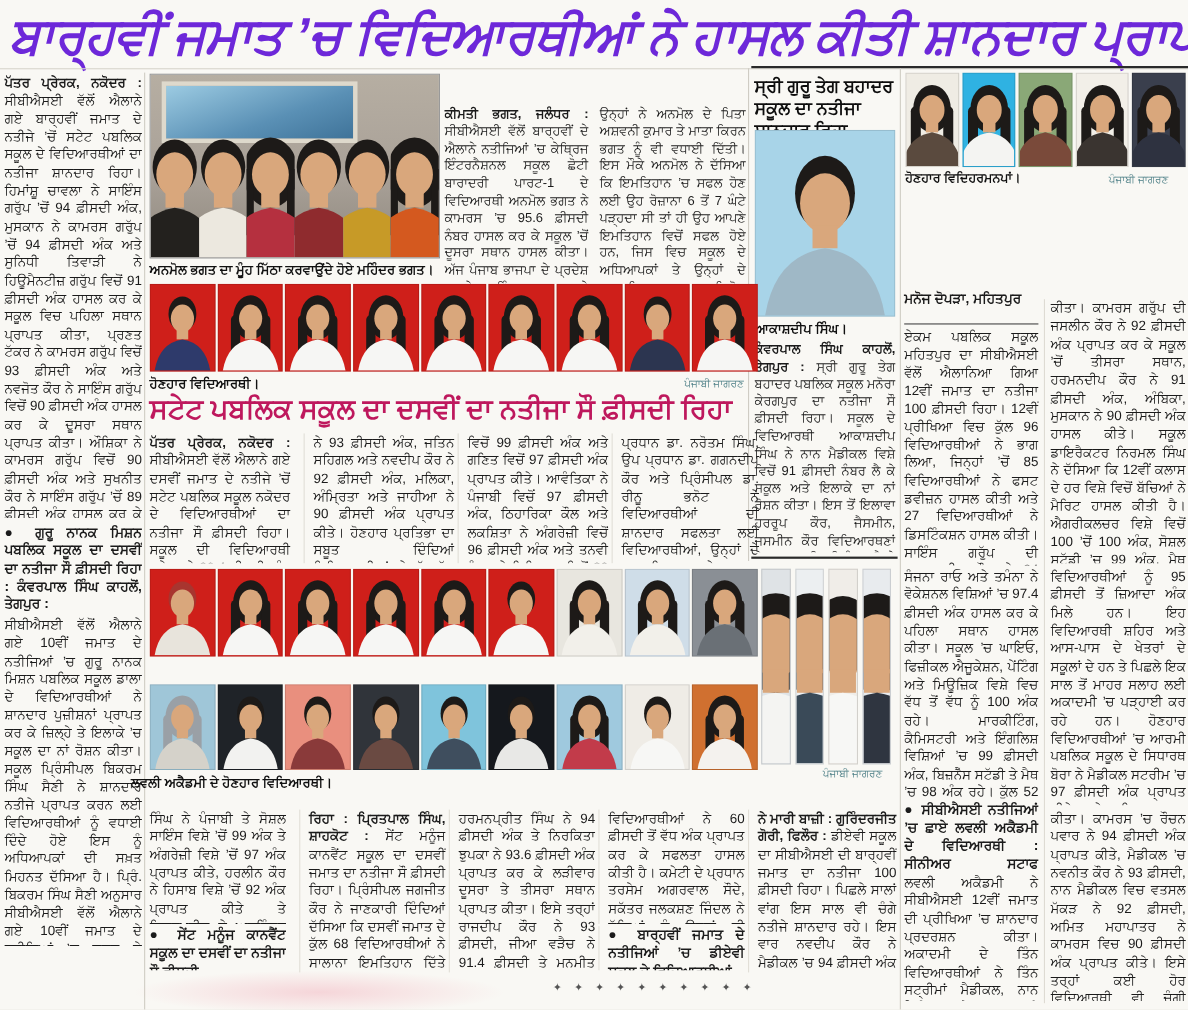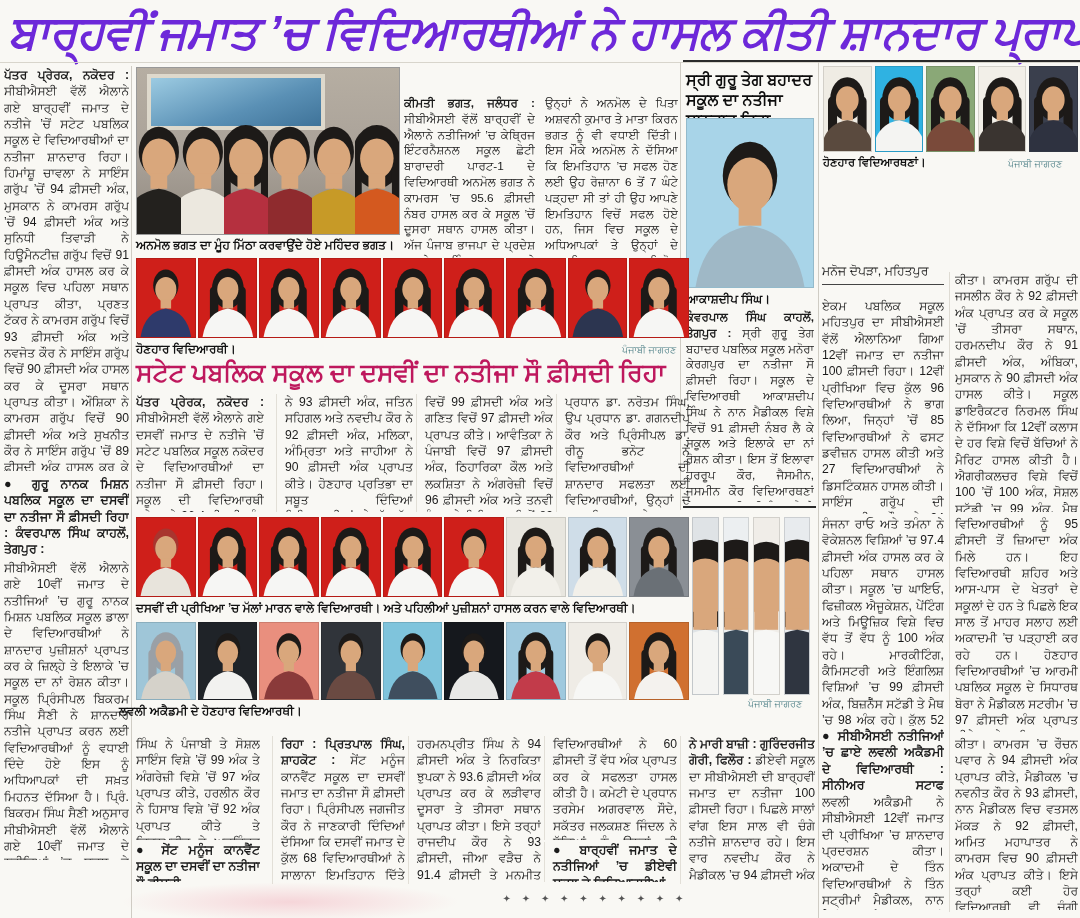--- a/index.html
+++ b/index.html
@@ -19,21 +19,21 @@
   .vrule{background:#cfccc4;width:1px;}
   .hrule{background:#2a2a2a;height:2px;}
   .photo-strip{display:flex;gap:2px;overflow:hidden;}
   .portrait{flex:0 0 auto;overflow:hidden;position:relative;border:1px solid rgba(0,0,0,.12);}
   .portrait svg{position:absolute;bottom:0;left:0;width:100%;height:100%;}
   .group-photo{background:linear-gradient(180deg,#b6aea2 0%,#a9a198 55%,#8f887e 100%);position:relative;overflow:hidden;border:1px solid #999;}
   .painting{position:absolute;left:10px;top:6px;width:170px;height:48px;border:4px solid #ded9cc;
             background:linear-gradient(160deg,#9ccbe2 0%,#5a90b5 60%,#3f7399 100%);}
   .people{position:absolute;bottom:0;left:0;width:100%;height:128px;display:flex;justify-content:space-around;align-items:flex-end;}
   .people .portrait{border:none;background:transparent!important;width:44px;height:124px;}
-  .byline{font-weight:normal;font-size:13px;padding-bottom:5px;border-bottom:1px solid #444;}
+  .byline{font-weight:bold;font-size:13px;padding-bottom:15px;border-bottom:1px solid #444;}
   .ornament{color:#555;font-size:10px;letter-spacing:4px;}
   .smudge{background:radial-gradient(ellipse at center,rgba(238,140,160,0.32),rgba(238,140,160,0) 70%);}
 </style>
 </head>
 <body>
 
 <div id="page">
 
   <div class="abs headline-main" style="left:8px;top:4px;width:1068px;height:56px;">ਬਾਰ੍ਹਵੀਂ ਜਮਾਤ ’ਚ ਵਿਦਿਆਰਥੀਆਂ ਨੇ ਹਾਸਲ ਕੀਤੀ ਸ਼ਾਨਦਾਰ ਪ੍ਰਾਪਤੀ</div>
   <div class="abs" style="left:0;top:62px;width:1080px;height:1px;background:#d8d5cc;"></div>
@@ -175,21 +175,21 @@
         <svg viewBox="0 0 60 74" preserveAspectRatio="xMidYMax slice">
           <ellipse cx="30" cy="28" rx="15" ry="19" fill="#1d1a18"></ellipse>
           <rect x="13" y="26" width="8" height="36" rx="4" fill="#1d1a18"></rect>
           <rect x="39" y="26" width="8" height="36" rx="4" fill="#1d1a18"></rect>
           <ellipse cx="30" cy="29" rx="10" ry="12" fill="#d9a77c"></ellipse>
           <rect x="25" y="38" width="10" height="9" fill="#d9a77c"></rect>
           <path d="M6,74 Q10,50 30,47 Q50,50 54,74 Z" fill="#2e3240"></path>
         </svg>
       </div>
     </div>
-  <div class="abs caption" style="left:823px;top:156px;width:160px;font-size:11.5px;">ਹੋਣਹਾਰ ਵਿਦਿਆਰਥਣਾਂ।</div>
+  <div class="abs caption" style="left:823px;top:156px;width:160px;font-size:11.5px;">ਹੋਣਹਾਰ ਵਿਦਿਹਰਮਨਪਾਂ।</div>
   <div class="abs watermark" style="left:1008px;top:158px;">ਪੰਜਾਬੀ ਜਾਗਰਣ</div>
   <div class="abs byline" style="left:822px;top:264px;width:122px;font-size:12.5px;">ਮਨੋਜ ਦੋਪੜਾ, ਮਹਿਤਪੁਰ</div>
 
   <div class="abs col-text" style="left:822px;top:298px;width:122px;height:216px;">ਏਕਮ ਪਬਲਿਕ ਸਕੂਲ ਮਹਿਤਪੁਰ ਦਾ ਸੀਬੀਐਸਈ ਵੱਲੋਂ ਐਲਾਨਿਆ ਗਿਆ 12ਵੀਂ ਜਮਾਤ ਦਾ ਨਤੀਜਾ 100 ਫ਼ੀਸਦੀ ਰਿਹਾ। 12ਵੀਂ ਪ੍ਰੀਖਿਆ ਵਿਚ ਕੁੱਲ 96 ਵਿਦਿਆਰਥੀਆਂ ਨੇ ਭਾਗ ਲਿਆ, ਜਿਨ੍ਹਾਂ ’ਚੋਂ 85 ਵਿਦਿਆਰਥੀਆਂ ਨੇ ਫਸਟ ਡਵੀਜ਼ਨ ਹਾਸਲ ਕੀਤੀ ਅਤੇ 27 ਵਿਦਿਆਰਥੀਆਂ ਨੇ ਡਿਸਟਿੰਕਸ਼ਨ ਹਾਸਲ ਕੀਤੀ। ਸਾਇੰਸ ਗਰੁੱਪ ਦੀ ਮੁਸਕਾਨਦੀਪ ਕੌਰ ਨੇ 94 ਫ਼ੀਸਦੀ ਅੰਕ ਪ੍ਰਾਪਤ ਕਰ ਕੇ ਸਕੂਲ ’ਚੋਂ ਪਹਿਲਾ ਸਥਾਨ ਹਾਸਲ</div>
   <div class="abs col-text" style="left:822px;top:516px;width:122px;height:210px;">ਸੰਜਨਾ ਰਾਓ ਅਤੇ ਤਮੰਨਾ ਨੇ ਵੋਕੇਸ਼ਨਲ ਵਿਸ਼ਿਆਂ ’ਚ 97.4 ਫ਼ੀਸਦੀ ਅੰਕ ਹਾਸਲ ਕਰ ਕੇ ਪਹਿਲਾ ਸਥਾਨ ਹਾਸਲ ਕੀਤਾ। ਸਕੂਲ ’ਚ ਘਾਇਓ, ਫਿਜ਼ੀਕਲ ਐਜੂਕੇਸ਼ਨ, ਪੇਂਟਿੰਗ ਅਤੇ ਮਿਊਜ਼ਿਕ ਵਿਸ਼ੇ ਵਿਚ ਵੱਧ ਤੋਂ ਵੱਧ ਨੂੰ 100 ਅੰਕ ਰਹੇ। ਮਾਰਕੀਟਿੰਗ, ਕੈਮਿਸਟਰੀ ਅਤੇ ਇੰਗਲਿਸ਼ ਵਿਸ਼ਿਆਂ ’ਚ 99 ਫ਼ੀਸਦੀ ਅੰਕ, ਬਿਜ਼ਨੈੱਸ ਸਟੱਡੀ ਤੇ ਮੈਥ ’ਚ 98 ਅੰਕ ਰਹੇ। ਕੁੱਲ 52 ਵਿਦਿਆਰਥੀਆਂ ਨੇ 90 ਫ਼ੀਸਦੀ ਤੋਂ ਵੱਧ ਅੰਕ ਪ੍ਰਾਪਤ ਕੀਤੇ। 104 ਵਿਦਿਆਰਥੀਆਂ ਨੇ 80 ਫ਼ੀਸਦੀ ਤੋਂ ਵੱਧ ਅੰਕ ਪ੍ਰਾਪਤ ਕੀਤੇ। ਇਸ ਮੌਕੇ ਸਕੂਲ ਦੇ ਪ੍ਰਿੰ. ਔਰੇਸ਼ ਗੰਭੀਰ ਨੇ ਕਿਹਾ ਕਿ ਡੀਏਵੀ ਸੀਐਮਸੀ ਪ੍ਰੈਜ਼ੀਡੈਂਟ ਪੂਨਮ ਸੂਰੀ ਦੀਆਂ ਸ਼ੁੱਭਇੱਛਾਵਾਂ ਸਦਕੇ ਸਕੂਲ ਤਰੱਕੀਆਂ ਵੱਲ ਜਾ ਰਿਹਾ ਹੈ।</div>
   <div class="abs subhead" style="left:822px;top:728px;width:122px;height:64px;">● ਸੀਬੀਐਸਈ ਨਤੀਜਿਆਂ ’ਚ ਛਾਏ ਲਵਲੀ ਅਕੈਡਮੀ ਦੇ ਵਿਦਿਆਰਥੀ : ਸੀਨੀਅਰ ਸਟਾਫ ਰਿਪੋਰਟਰ, ਜਲੰਧਰ :</div>
   <div class="abs col-text" style="left:822px;top:794px;width:122px;height:116px;">ਲਵਲੀ ਅਕੈਡਮੀ ਨੇ ਸੀਬੀਐਸਈ 12ਵੀਂ ਜਮਾਤ ਦੀ ਪ੍ਰੀਖਿਆ ’ਚ ਸ਼ਾਨਦਾਰ ਪ੍ਰਦਰਸ਼ਨ ਕੀਤਾ। ਅਕਾਦਮੀ ਦੇ ਤਿੰਨ ਵਿਦਿਆਰਥੀਆਂ ਨੇ ਤਿੰਨ ਸਟ੍ਰੀਮਾਂ ਮੈਡੀਕਲ, ਨਾਨ ਮੈਡੀਕਲ ਅਤੇ ਕਾਮਰਸ ਲਈ ਚੰਗੇਰੇ ਸਕੋਰ ਦੇ ਨਾਲ ਸੀਬੀਐਸਈ ਦੀ 12ਵੀਂ ਦੀ ਪ੍ਰੀਖਿਆ-2020 ’ਚ ਟਾਪ ਕੀਤਾ ਹੈ। ਮੈਡੀਕਲ ਤੇ ਨਾਨ ਮੈਡੀਕਲ ’ਚ ਟਾਪ ਸਕੋਰ 97 ਫ਼ੀਸਦੀ ਹੈ, ਜਦੋਂਕਿ 96 ਫ਼ੀਸਦੀ ਨਾਨ ਮੈਡੀਕਲ ਸਟਰੀਮ ’ਚ ਹੈ। ਜ਼ਿਆਦਾਤਰ</div>
 
   <div class="abs vrule" style="left:949px;top:272px;height:640px;background:#dedbd3;"></div>
   <div class="abs col-text" style="left:955px;top:272px;width:123px;height:240px;">ਕੀਤਾ। ਕਾਮਰਸ ਗਰੁੱਪ ਦੀ ਜਸਲੀਨ ਕੌਰ ਨੇ 92 ਫ਼ੀਸਦੀ ਅੰਕ ਪ੍ਰਾਪਤ ਕਰ ਕੇ ਸਕੂਲ ’ਚੋਂ ਤੀਸਰਾ ਸਥਾਨ, ਹਰਮਨਦੀਪ ਕੌਰ ਨੇ 91 ਫ਼ੀਸਦੀ ਅੰਕ, ਅੰਬਿਕਾ, ਮੁਸਕਾਨ ਨੇ 90 ਫ਼ੀਸਦੀ ਅੰਕ ਹਾਸਲ ਕੀਤੇ। ਸਕੂਲ ਡਾਇਰੈਕਟਰ ਨਿਰਮਲ ਸਿੰਘ ਨੇ ਦੱਸਿਆ ਕਿ 12ਵੀਂ ਕਲਾਸ ਦੇ ਹਰ ਵਿਸ਼ੇ ਵਿਚੋਂ ਬੱਚਿਆਂ ਨੇ ਮੈਰਿਟ ਹਾਸਲ ਕੀਤੀ ਹੈ। ਐਗਰੀਕਲਚਰ ਵਿਸ਼ੇ ਵਿਚੋਂ 100 ’ਚੋਂ 100 ਅੰਕ, ਸੋਸ਼ਲ ਸਟੱਡੀ ’ਚ 99 ਅੰਕ, ਮੈਥ ਵਿਚ 97 ਅੰਕ, ਹਿੰਦੀ 96 ਫ਼ੀਸਦੀ ਨਾਲ ਮੈਰਿਟ ਸਾਂਝੀ ਰਹੀ।</div>
@@ -375,21 +375,20 @@
         <svg viewBox="0 0 60 74" preserveAspectRatio="xMidYMax slice">
           <ellipse cx="30" cy="28" rx="15" ry="19" fill="#1d1a18"></ellipse>
           <rect x="13" y="26" width="8" height="36" rx="4" fill="#1d1a18"></rect>
           <rect x="39" y="26" width="8" height="36" rx="4" fill="#1d1a18"></rect>
           <ellipse cx="30" cy="29" rx="10" ry="12" fill="#d9a77c"></ellipse>
           <rect x="25" y="38" width="10" height="9" fill="#d9a77c"></rect>
           <path d="M6,74 Q10,50 30,47 Q50,50 54,74 Z" fill="#6a7076"></path>
         </svg>
       </div>
     </div>
-  <div class="abs caption" style="left:136px;top:601px;width:553px;">ਦਸਵੀਂ ਦੀ ਪ੍ਰੀਖਿਆ ’ਚ ਮੱਲਾਂ ਮਾਰਨ ਵਾਲੇ ਵਿਦਿਆਰਥੀ। ਅਤੇ ਪਹਿਲੀਆਂ ਪੁਜ਼ੀਸ਼ਨਾਂ ਹਾਸਲ ਕਰਨ ਵਾਲੇ ਵਿਦਿਆਰਥੀ।</div>
 
   <div class="abs photo-strip" style="left:136px;top:622px;width:553px;height:78px;">
       <div class="portrait" style="background: rgb(159, 198, 216); flex: 1 1 0px;">
         <svg viewBox="0 0 60 74" preserveAspectRatio="xMidYMax slice">
           <ellipse cx="30" cy="28" rx="15" ry="19" fill="#9aa0a6"></ellipse>
           <rect x="13" y="26" width="8" height="36" rx="4" fill="#9aa0a6"></rect>
           <rect x="39" y="26" width="8" height="36" rx="4" fill="#9aa0a6"></rect>
           <ellipse cx="30" cy="29" rx="10" ry="12" fill="#d9a77c"></ellipse>
           <rect x="25" y="38" width="10" height="9" fill="#d9a77c"></rect>
           <path d="M6,74 Q10,50 30,47 Q50,50 54,74 Z" fill="#d5d2ca"></path>

